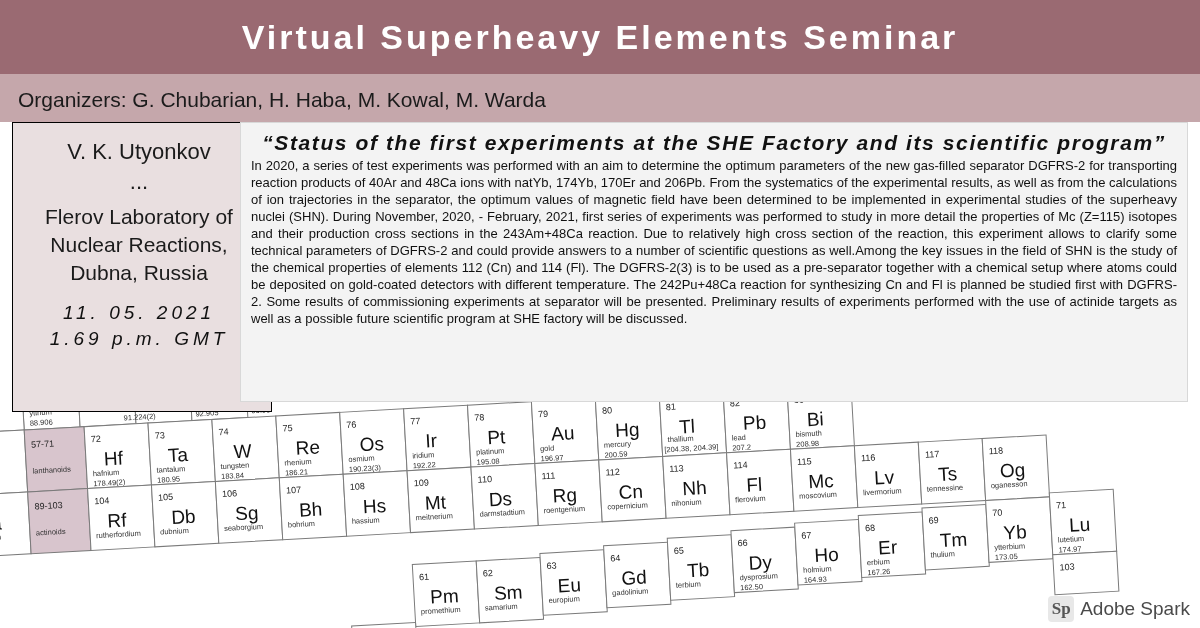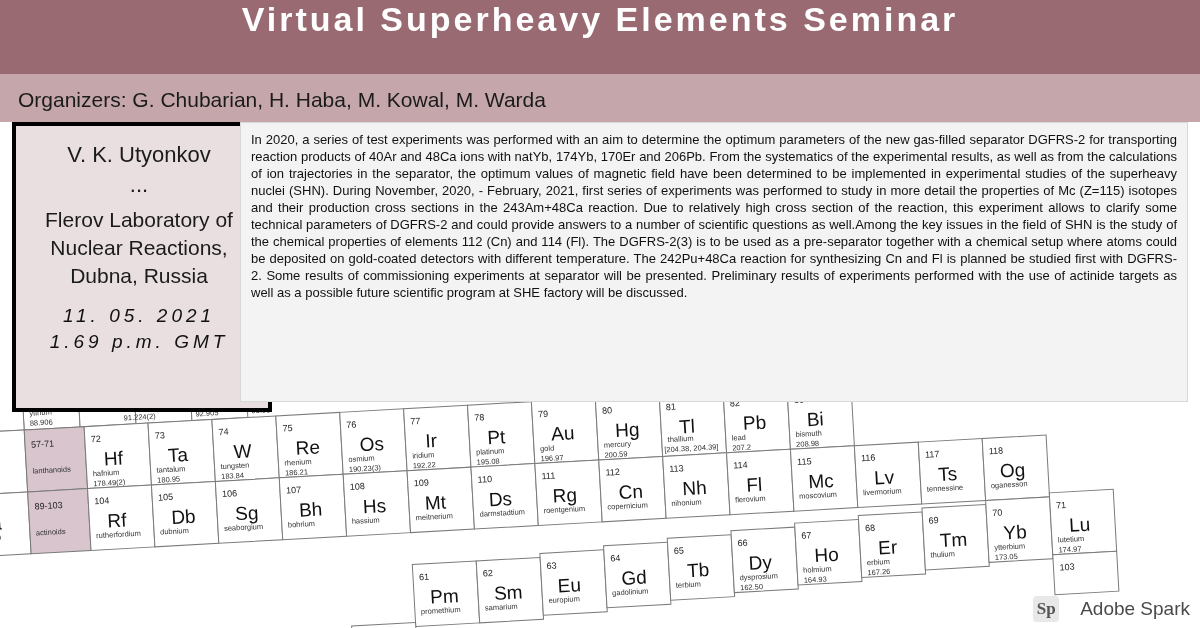--- a/index.html
+++ b/index.html
@@ -9,21 +9,21 @@
     font-family: "Liberation Sans", sans-serif;
     background: #ffffff;
     overflow: hidden;
     position: relative;
   }
 
   
   .title-band {
     position: absolute; left: 0; top: 0; width: 1200px; height: 74px;
     background: #9a6a72;
-    display: flex; align-items: flex-start; justify-content: center;
+    display: flex; align-items: center; justify-content: center;
   }
   .title-band .title {
     color: #ffffff;
     font-size: 34px;
     font-weight: bold;
     letter-spacing: 3px;
     white-space: nowrap;
   }
 
   
@@ -53,21 +53,21 @@
     width: 1220px; height: 240px;
     overflow: hidden;
     z-index: 1;
   }
   .ptable-bg svg { display: block; }
 
   
   .speaker-panel {
     position: absolute; left: 12px; top: 0px; width: 260px; height: 290px;
     background: #e9dfe0;
-    border: 4px solid #000000;
+    border: 1px solid #000000;
     z-index: 3;
     padding: 14px 12px 6px 6px;
     text-align: center;
   }
   .speaker-name {
     font-size: 22px; color: #1b1b1b; line-height: 1.35; margin-bottom: 2px;
   }
   .speaker-dots {
     font-size: 22px; color: #1b1b1b; line-height: 1.2; margin-bottom: 2px;
   }
@@ -116,21 +116,21 @@
     color: #d0313b;
     text-decoration: underline;
     white-space: nowrap;
   }
 
   
   .spark-watermark {
     position: absolute;
     right: 10px; bottom: 6px;
     z-index: 6;
-    display: flex; align-items: center; gap: 21px;
+    display: flex; align-items: center; gap: 6px;
   }
   .spark-logo {
     width: 26px; height: 26px;
     background: #e8e8e8;
     border-radius: 4px;
     color: #555;
     font-size: 17px;
     font-weight: bold;
     display: flex; align-items: center; justify-content: center;
     font-family: "Liberation Serif", serif;
@@ -475,20 +475,21 @@
 
   <div class="speaker-panel">
     <div class="speaker-name">V. K. Utyonkov</div>
     <div class="speaker-dots">...</div>
     <div class="speaker-affil">Flerov Laboratory of Nuclear Reactions, Dubna, Russia</div>
     <div class="speaker-date">11. 05. 2021</div>
     <div class="speaker-date" style="margin-top:0;">1.69 p.m. GMT</div>
   </div>
 
   <div class="abstract-panel">
+    <div class="abstract-title">“Status of the first experiments at the SHE Factory and its scientific program”</div>
     <div class="abstract-body">In 2020, a series of test experiments was performed with an aim to determine the optimum parameters of the new gas-filled separator DGFRS-2 for transporting reaction products of 40Ar and 48Ca ions with natYb, 174Yb, 170Er and 206Pb. From the systematics of the experimental results, as well as from the calculations of ion trajectories in the separator, the optimum values of magnetic field have been determined to be implemented in experimental studies of the superheavy nuclei (SHN). During November, 2020, - February, 2021, first series of experiments was performed to study in more detail the properties of Mc (Z=115) isotopes and their production cross sections in the 243Am+48Ca reaction. Due to relatively high cross section of the reaction, this experiment allows to clarify some technical parameters of DGFRS-2 and could provide answers to a number of scientific questions as well.Among the key issues in the field of SHN is the study of the chemical properties of elements 112 (Cn) and 114 (Fl). The DGFRS-2(3) is to be used as a pre-separator together with a chemical setup where atoms could be deposited on gold-coated detectors with different temperature. The 242Pu+48Ca reaction for synthesizing Cn and Fl is planned be studied first with DGFRS-2. Some results of commissioning experiments at separator will be presented. Preliminary results of experiments performed with the use of actinide targets as well as a possible future scientific program at SHE factory will be discussed.</div>
   </div>
 
 
   <div class="spark-watermark">
     <div class="spark-logo">Sp</div>
     <div class="spark-text">Adobe Spark</div>
   </div>
 
 </div>

